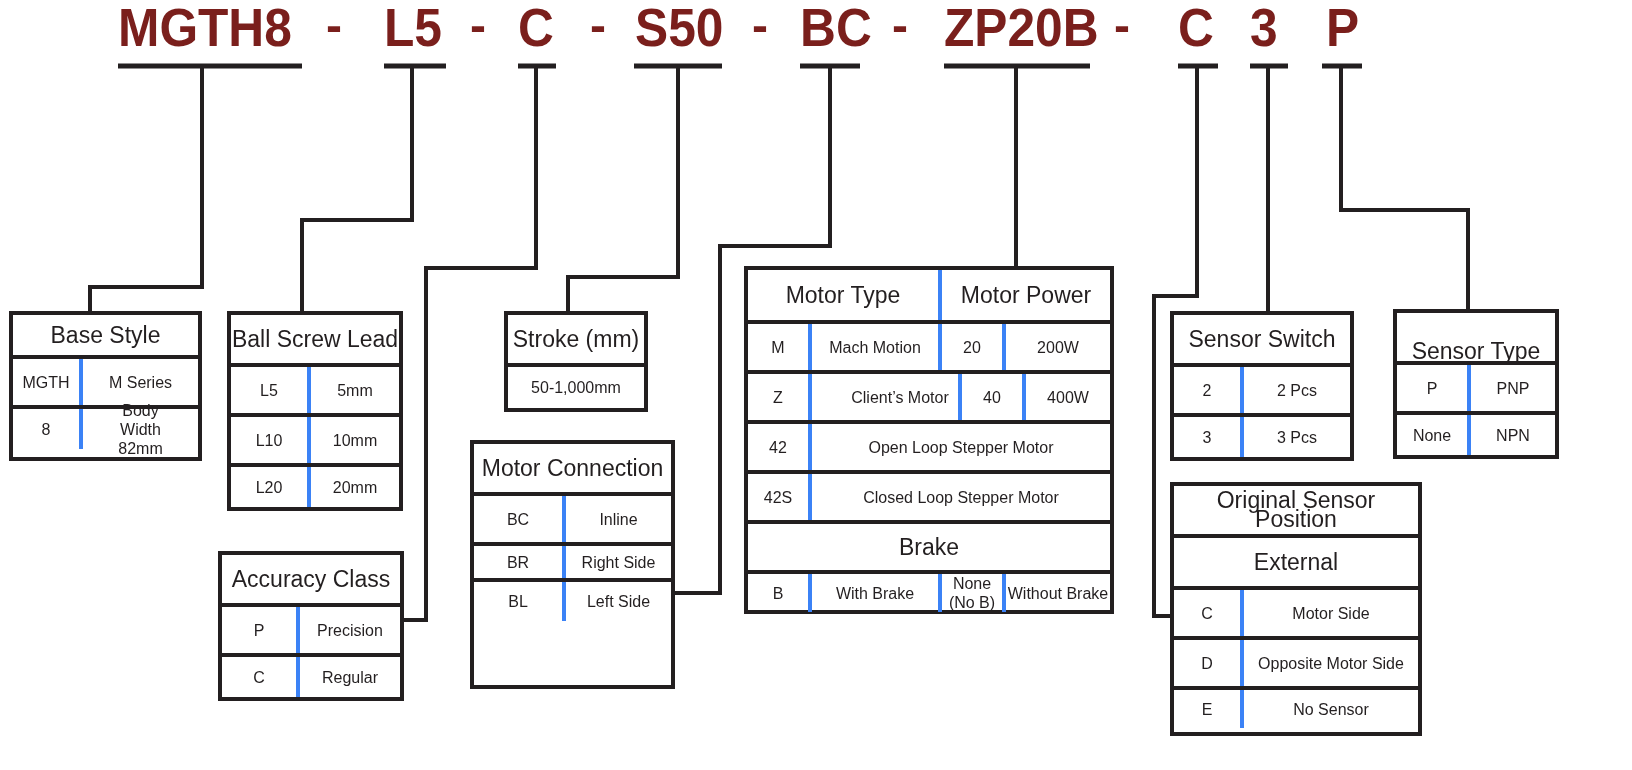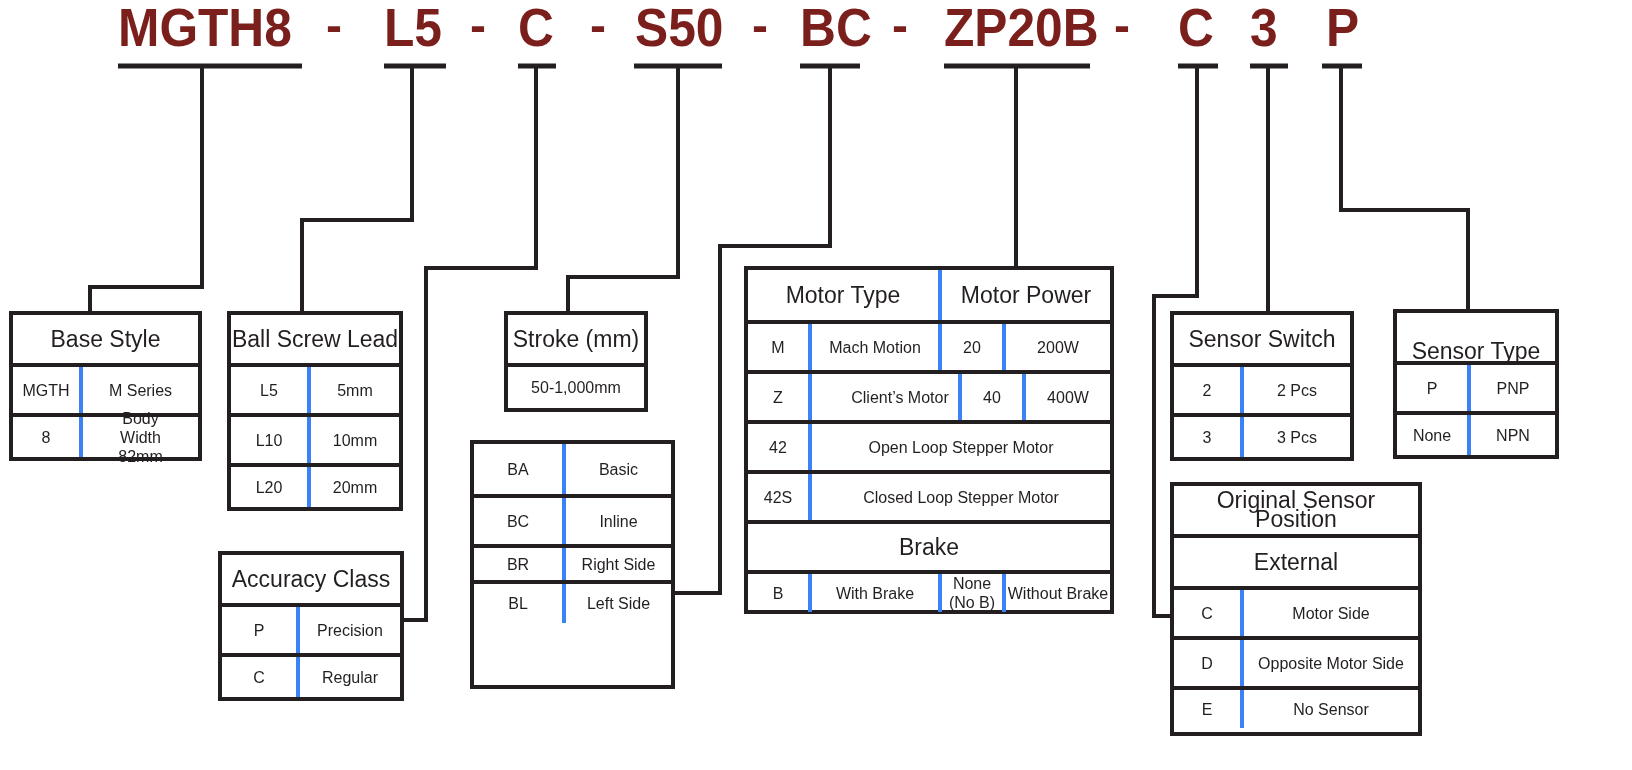--- a/index.html
+++ b/index.html
@@ -55,21 +55,21 @@
     <polyline points="678,66 678,277 568,277 568,313"></polyline>
     <polyline points="830,66 830,246 720,246 720,593 672,593"></polyline>
     <polyline points="1016,66 1016,268"></polyline>
     <polyline points="1197,66 1197,296 1154,296 1154,616 1172,616"></polyline>
     <polyline points="1268,66 1268,313"></polyline>
     <polyline points="1341,66 1341,210 1468,210 1468,310"></polyline>
   </g>
 </svg>
 
 <div class="tbl" style="left:9px; top:311px; width:193px; height:150px;">
-  <div class="row" style="height:48px;">
+  <div class="row" style="height:40px;">
       <div class="cell hdr" style="flex:1;">Base Style</div>
     </div>
   <div class="row" style="height:50px;">
     <div class="cell" style="width:66px;">MGTH</div>
     <div class="cell" style="flex:1;">M Series</div>
   </div>
   <div class="row" style="flex:1; height:44px;">
     <div class="cell" style="width:66px;">8</div>
     <div class="cell" style="flex:1; padding:0 18px;">Body Width 82mm</div>
   </div>
@@ -110,24 +110,23 @@
 <div class="tbl" style="left:504px; top:311px; width:144px; height:101px;">
   <div class="row" style="height:48px;">
       <div class="cell hdr" style="flex:1;">Stroke (mm)</div>
     </div>
   <div class="row" style="height:45px;">
       <div class="cell" style="flex:1;">50-1,000mm</div>
     </div>
 </div>
 
 <div class="tbl" style="left:470px; top:440px; width:205px; height:249px;">
-  <div class="row" style="height:50px;">
-    <div class="cell" style="width:88px;">BA</div>
-    <div class="cell" style="flex:1;">Basic</div>
-  </div>
+  <div class="row" style="height:48px;">
+      <div class="cell hdr" style="flex:1;">Motor Connection</div>
+    </div>
   <div class="row" style="height:50px;">
     <div class="cell" style="width:88px;">BC</div>
     <div class="cell" style="flex:1;">Inline</div>
   </div>
   <div class="row" style="height:36px;">
     <div class="cell" style="width:88px;">BR</div>
     <div class="cell" style="flex:1;">Right Side</div>
   </div>
   <div class="row" style="height:43px;">
     <div class="cell" style="width:88px;">BL</div>

